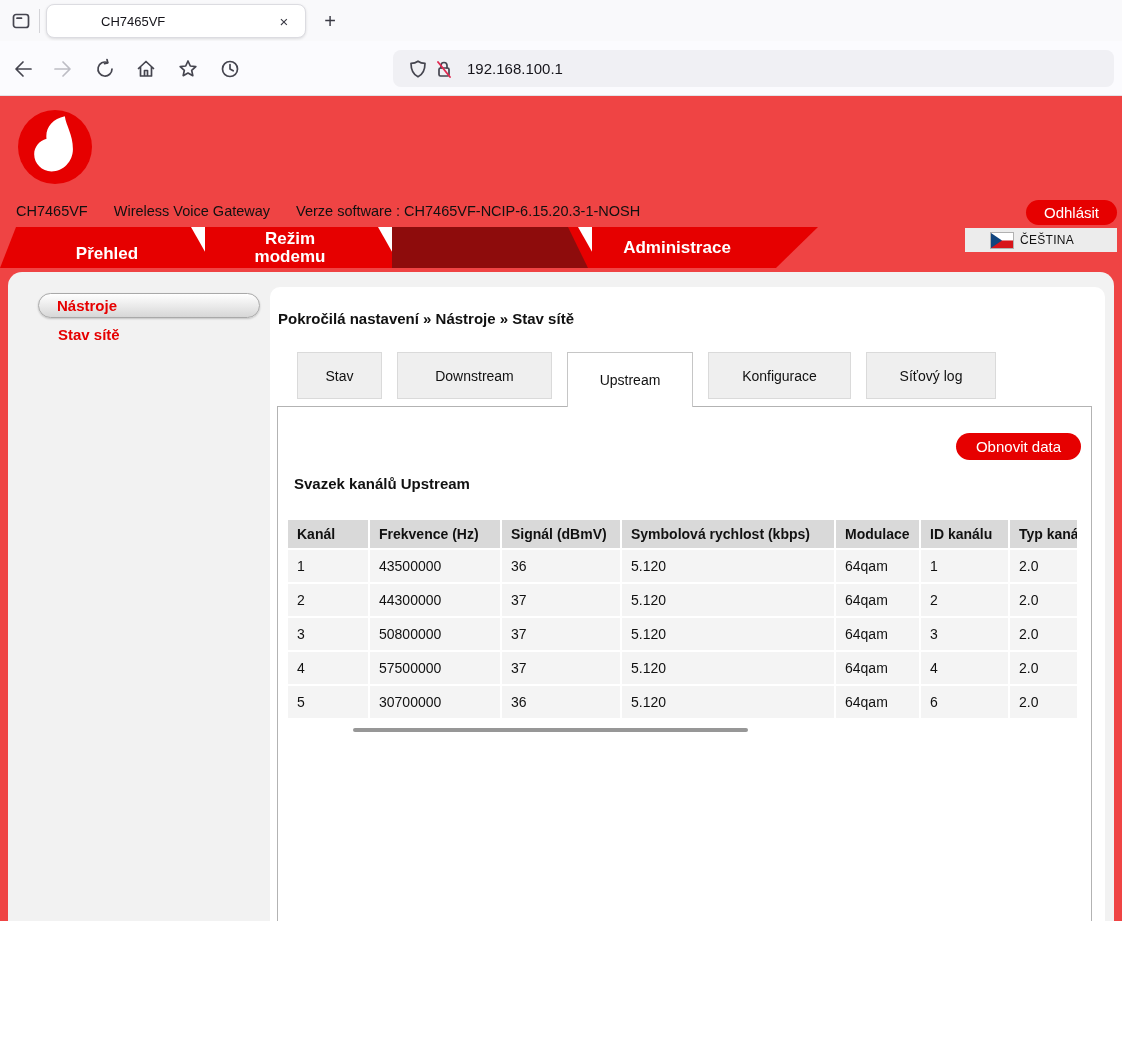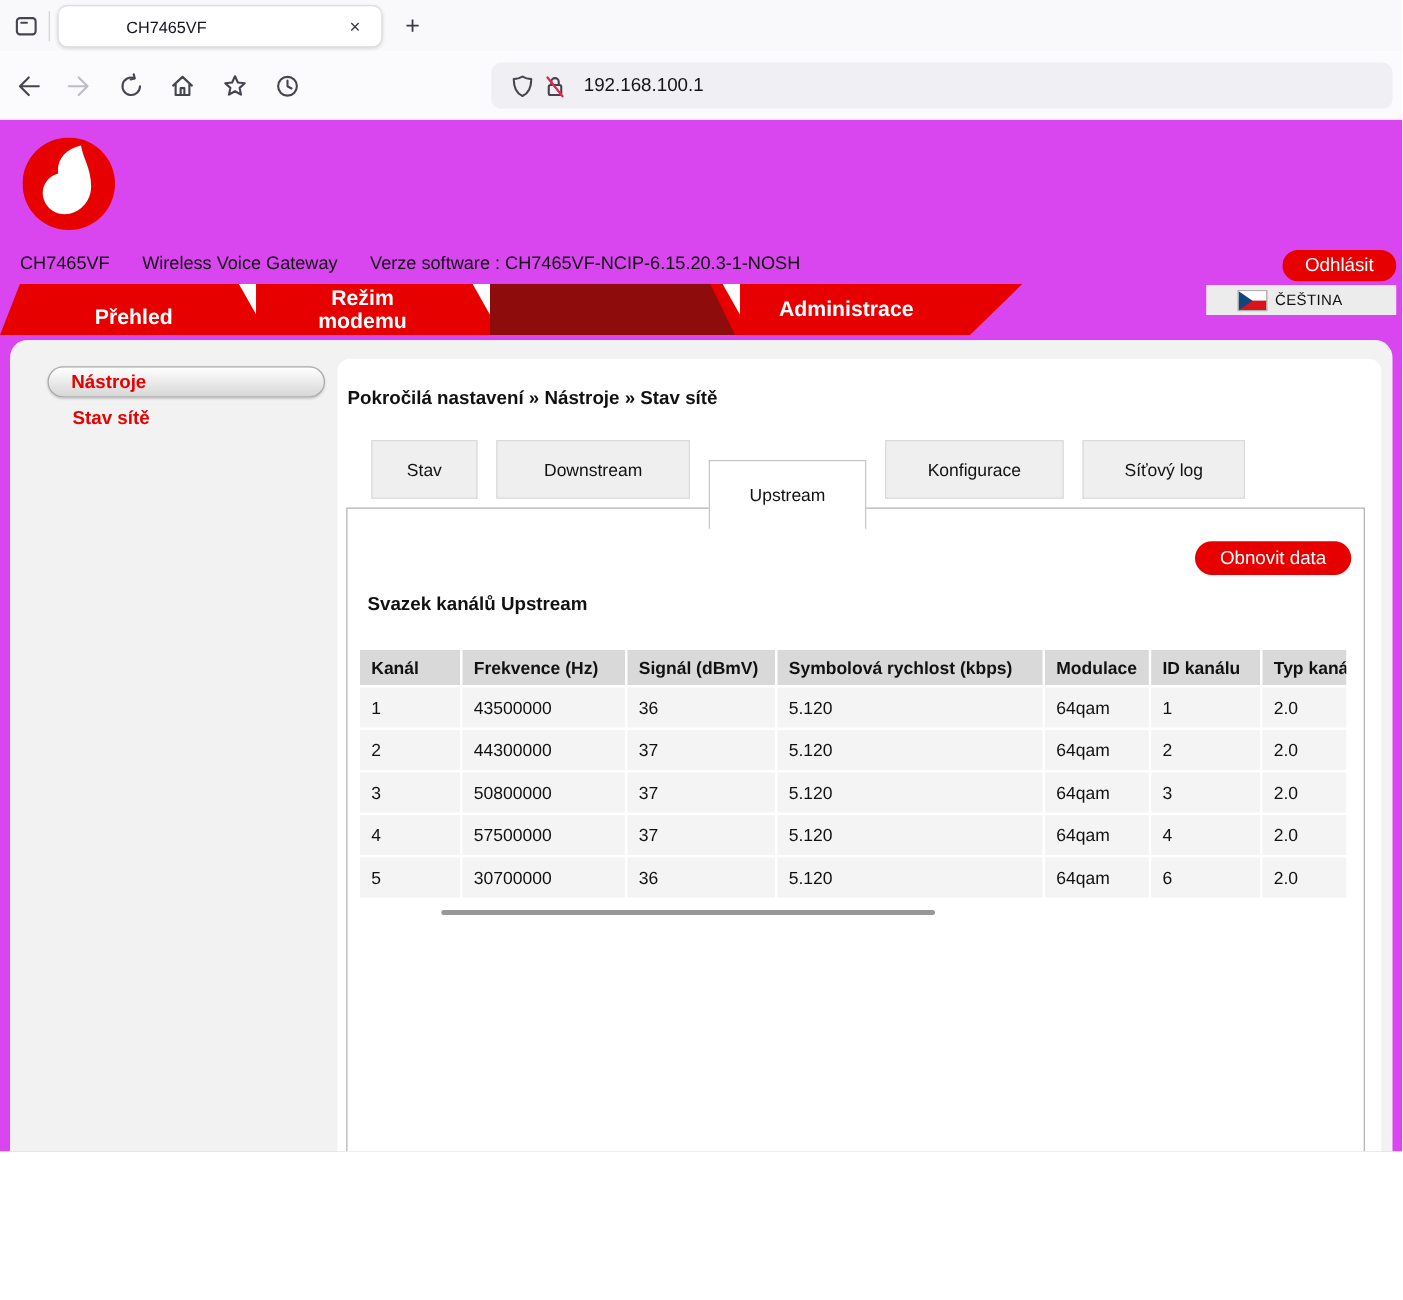--- a/index.html
+++ b/index.html
@@ -16,21 +16,21 @@
   .btab-close { width:22px; height:22px; border-radius:4px; display:flex; align-items:center; justify-content:center; font-size:15px; color:#3a3a44; }
   .newtab { position:absolute; left:316px; top:7px; width:28px; height:28px; border-radius:6px; display:flex; align-items:center; justify-content:center; font-size:20px; color:#3a3a44; }
 
   .toolbar { position:absolute; left:0; top:41px; width:1122px; height:55px; background:#fbfbfe; border-bottom:1px solid #e3e3e8;padding-left:42px; }
   .navbtn { position:absolute; top:13px; width:30px; height:30px; border-radius:6px; display:flex; align-items:center; justify-content:center; }
   .urlbar { position:absolute; left:393px; top:9px; width:721px; height:37px; background:#f0f0f4; border-radius:8px; display:flex; align-items:center; padding:0 12px; }
   .urlbar .txt { font-size:15px; color:#15141a; margin-left:10px; }
   .uicon { display:flex; align-items:center; justify-content:center; width:26px; height:26px; }
 
   
-  #site { position:absolute; left:0; top:96px; width:1122px; height:944px; background:#d946ef; }
+  #site { position:absolute; left:0; top:96px; width:1122px; height:944px; background:#ef4444; }
   .logo { position:absolute; left:18px; top:14px; width:74px; height:74px; }
   .devline { position:absolute; left:16px; top:107px; font-size:14.5px; color:#111; white-space:nowrap; }
   .devline span { margin-right:26px; }
   .logout { position:absolute; right:5px; top:104px; height:25px; padding:0 18px; background:#e60000; color:#fff; border:none; border-radius:13px; font-size:15px; font-family:inherit; display:flex; align-items:center; }
   .langbox { position:absolute; right:5px; top:132px; width:152px; height:24px; background:#ececec; display:flex; align-items:center; padding-left:26px; font-size:12px; color:#111; letter-spacing:.3px; }
   .flag { width:22px; height:15px; margin-right:7px; box-shadow:0 0 0 1px rgba(0,0,0,.25); }
 
   .mainnav { position:absolute; left:0; top:131px; width:830px; height:41px; }
   .nav-base { position:absolute; inset:0; background:#e60000; clip-path:polygon(16px 0, 818px 0, 776px 100%, 0 100%); }
   .nav-notch { position:absolute; top:0; height:27px; width:20px; background:#fff; clip-path:polygon(30% 0, 100% 0, 100% 92%); }
@@ -39,21 +39,21 @@
 
   .graywrap { position:absolute; left:8px; top:176px; width:1106px; height:758px; background:#f2f2f2; border-radius:14px; }
   .side-pill { position:absolute; left:30px; top:21px; width:222px; height:25px; border:1px solid #a9a9a9; border-radius:13px; background:linear-gradient(#ffffff,#d7d7d7); display:flex; align-items:center; padding-left:18px; font-weight:bold; font-size:15px; color:#e60000; box-shadow:0 1px 2px rgba(0,0,0,.2); }
   .side-link { position:absolute; left:50px; top:54px; font-weight:bold; font-size:15px; color:#e60000; cursor:pointer; }
 
   .panel { position:absolute; left:262px; top:15px; width:835px; height:726px; background:#fff; border-radius:10px; }
   .crumb { position:absolute; left:8px; top:23px; font-weight:bold; font-size:15px; color:#111; }
 
   .tabrow { position:absolute; left:27px; top:65px; height:55px; display:flex; align-items:flex-start; gap:15px; z-index:2; }
   .tab { height:47px; background:#efefef; border:1px solid #dadada; display:flex; align-items:center; justify-content:center; font-size:14px; color:#111; cursor:pointer; }
-  .tab.active { height:55px; background:#fff; border:1px solid #c6c6c6; border-bottom:none;margin-top:16px; }
+  .tab.active { height:55px; background:#fff; border:1px solid #c6c6c6; border-bottom:none; }
   .tab:nth-child(1){ width:85px; } .tab:nth-child(2){ width:155px; } .tab:nth-child(3){ width:126px; } .tab:nth-child(4){ width:143px; } .tab:nth-child(5){ width:130px; }
 
   .contentbox { position:absolute; left:7px; top:119px; width:815px; height:599px; background:#fff; border:1px solid #b3b3b3; z-index:1; }
   .refresh { position:absolute; right:10px; top:26px; height:27px; padding:0 20px; background:#e60000; color:#fff; border:none; border-radius:14px; font-size:15px; font-family:inherit; display:flex; align-items:center; }
   .tbl-title { position:absolute; left:16px; top:68px; font-weight:bold; font-size:15px; color:#111; }
 
   .tblwrap { position:absolute; left:8px; top:111px; width:791px; height:206px; overflow:hidden; }
   table.data { border-collapse:separate; border-spacing:2px; width:822px; table-layout:fixed; }
   table.data th { background:#d9d9d9; font-weight:bold; font-size:14px; color:#111; text-align:left; padding:6px 9px; white-space:nowrap; }
   table.data td { background:#f4f4f4; font-size:14px; color:#111; padding:8px 9px; white-space:nowrap; }

